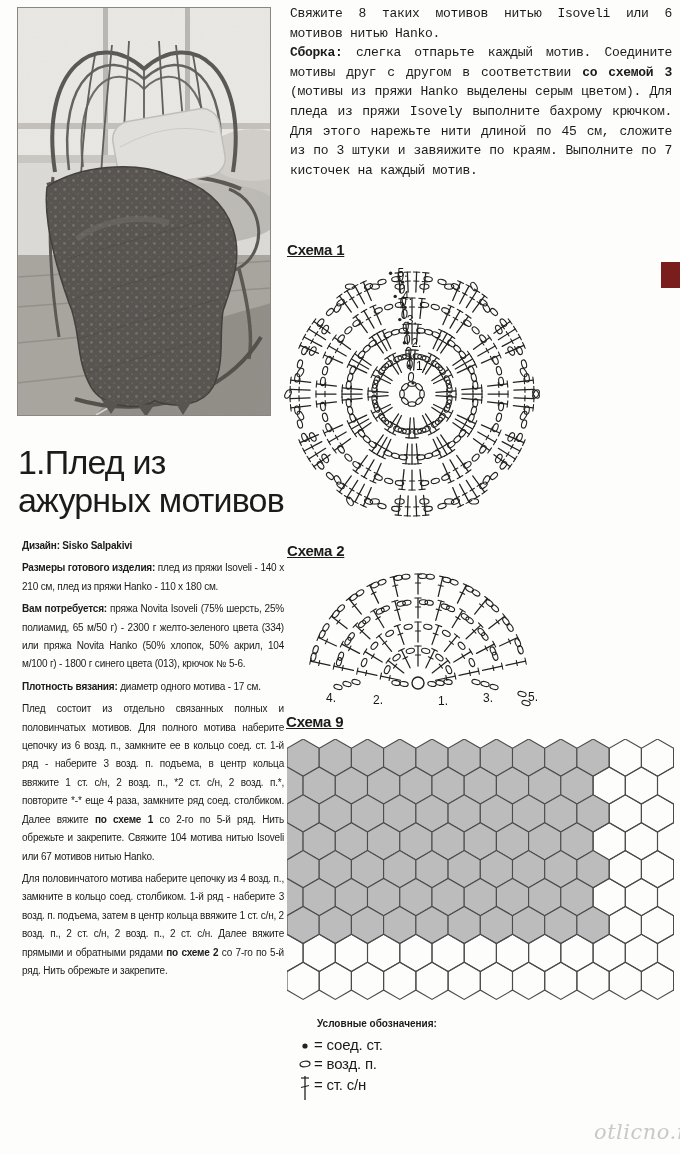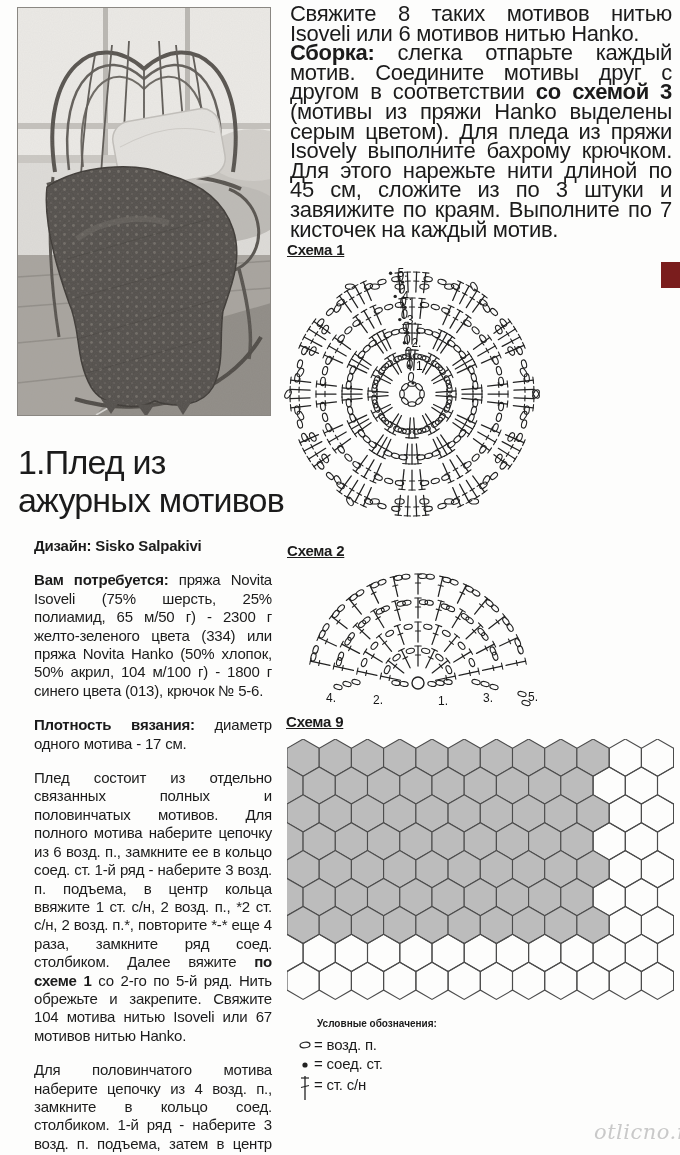--- a/index.html
+++ b/index.html
@@ -1,21 +1,21 @@
 <!DOCTYPE html>
 <html><head>
 <meta charset="utf-8">
 <style>
   html,body{margin:0;padding:0;background:#ffffff;}
   .page{position:relative;width:680px;height:1155px;background:#fdfdfc;overflow:hidden;
         font-family:"Liberation Sans","DejaVu Sans",sans-serif;color:#1b1b1b;}
   .abs{position:absolute;}
   .b{font-weight:bold;}
-  .rt{font-size:22px;line-height:19.6px;text-align:justify;margin:0;letter-spacing:-0.3px;}
-  .lt{font-size:15px;line-height:18.4px;text-align:justify;margin:16px;letter-spacing:-0.2px;}
+  .rt{font-size:13px;line-height:19.6px;text-align:justify;margin:0;letter-spacing:-0.3px;font-family:Liberation Mono, monospace;}
+  .lt{font-size:10px;line-height:18.4px;text-align:justify;margin:4px;letter-spacing:-0.2px;}
   .title{font-size:34px;line-height:38px;font-weight:400;letter-spacing:-0.8px;margin:16px 0 18px 0;}
   .slabel{font-weight:bold;font-size:15px;letter-spacing:-0.2px;text-decoration:underline;}
   .legend-title{font-weight:bold;font-size:10px;margin:0 0 7px 21px;}
   .legend-row{display:flex;align-items:center;margin-bottom:2px;}
   .legend-sym{width:18px;display:flex;justify-content:center;align-items:center;}
   .legend-text{font-size:15px;letter-spacing:-0.2px;}
   .red-marker{background:#7a1d1d;}
   .watermark{font-family:"DejaVu Serif","Liberation Serif",serif;font-style:italic;
              font-size:21px;color:#c9c9c9;letter-spacing:0.5px;}
   svg text{font-family:"Liberation Sans","DejaVu Sans",sans-serif;}
@@ -754,20 +754,21 @@
       <circle cx="116.8" cy="65.6" r="1.7" fill="#222222"></circle>
       <text x="119.2" y="46.400000000000006" fill="#161616" font-size="12">4.</text>
       <circle cx="112.2" cy="42.400000000000006" r="1.7" fill="#222222"></circle>
       <text x="114.6" y="23.200000000000003" fill="#161616" font-size="12">5.</text>
       <circle cx="107.6" cy="19.200000000000003" r="1.7" fill="#222222"></circle>
     </svg>
 
   <div class="abs" style="left:18px;top:427px;width:270px;">
     <h1 class="title">1.Плед из ажурных мотивов</h1>
     <p class="lt"><span class="b">Дизайн: Sisko Salpakivi</span></p>
+    <p class="lt"><span class="b">Размеры готового изделия:</span><span> плед из пряжи Isoveli - 140 х 210 см, плед из пряжи Hanko - 110 х 180 см.</span></p>
     <p class="lt"><span class="b">Вам потребуется:</span><span> пряжа Novita Isoveli (75% шерсть, 25% полиамид, 65 м/50 г) - 2300 г желто-зеленого цвета (334) или пряжа Novita Hanko (50% хлопок, 50% акрил, 104 м/100 г) - 1800 г синего цвета (013), крючок № 5-6.</span></p>
     <p class="lt"><span class="b">Плотность вязания:</span><span> диаметр одного мотива - 17 см.</span></p>
     <p class="lt"><span>Плед состоит из отдельно связанных полных и половинчатых мотивов. Для полного мотива наберите цепочку из 6 возд. п., замкните ее в кольцо соед. ст. 1-й ряд - наберите 3 возд. п. подъема, в центр кольца ввяжите 1 ст. с/н, 2 возд. п., *2 ст. с/н, 2 возд. п.*, повторите *-* еще 4 раза, замкните ряд соед. столбиком. Далее вяжите </span><span class="b">по схеме 1</span><span> со 2-го по 5-й ряд. Нить обрежьте и закрепите. Свяжите 104 мотива нитью Isoveli или 67 мотивов нитью Hanko.</span></p>
     <p class="lt"><span>Для половинчатого мотива наберите цепочку из 4 возд. п., замкните в кольцо соед. столбиком. 1-й ряд - наберите 3 возд. п. подъема, затем в центр кольца ввяжите 1 ст. с/н, 2 возд. п., 2 ст. с/н, 2 возд. п., 2 ст. с/н. Далее вяжите прямыми и обратными рядами </span><span class="b">по схеме 2</span><span> со 7-го по 5-й ряд. Нить обрежьте и закрепите.</span></p>
   </div>
 
   <div class="abs slabel" style="left:287px;top:542px;">Схема 2</div>
   <svg class="abs" style="left:284px;top:556px;" width="276" height="152" viewBox="0 0 276 152" id="s2svg">
       <circle cx="134" cy="127" r="6" fill="none" stroke="#222222" stroke-width="1.4"></circle>
       <ellipse cx="120" cy="128" rx="4.2" ry="2.4" fill="none" stroke="#222222" stroke-width="1.1" transform="rotate(8 120 128)"></ellipse>
@@ -1086,33 +1087,33 @@
       <path d="M322.2,232.5L306.1,223.2L289.9,232.5L289.9,251.1L306.1,260.4L322.2,251.1Z" fill="none" stroke="#4c4c4c" stroke-width="1.1"></path>
       <path d="M354.4,232.5L338.3,223.2L322.2,232.5L322.2,251.1L338.3,260.4L354.4,251.1Z" fill="none" stroke="#4c4c4c" stroke-width="1.1"></path>
       <path d="M386.6,232.5L370.5,223.2L354.4,232.5L354.4,251.1L370.5,260.4L386.6,251.1Z" fill="none" stroke="#4c4c4c" stroke-width="1.1"></path>
       <path d="M418.8,232.5L402.7,223.2L386.6,232.5L386.6,251.1L402.7,260.4L418.8,251.1Z" fill="none" stroke="#4c4c4c" stroke-width="1.1"></path>
     </svg>
 
   <div class="abs" style="left:296px;top:1018px;width:220px;">
     <div class="legend-title">Условные обозначения:</div>
     <div class="legend-row">
       <span class="legend-sym">
+        <svg width="12" height="12">
+            <circle cx="6" cy="7" r="2.6" fill="#222"></circle>
+          </svg>
+      </span>
+      <span class="legend-text">= соед. ст.</span>
+    </div>
+    <div class="legend-row">
+      <span class="legend-sym">
         <svg width="14" height="12">
             <ellipse cx="7" cy="6" rx="5" ry="2.8" fill="none" stroke="#222" stroke-width="1.2" transform="rotate(-8 7 6)"></ellipse>
           </svg>
       </span>
       <span class="legend-text">= возд. п.</span>
-    </div>
-    <div class="legend-row">
-      <span class="legend-sym">
-        <svg width="12" height="12">
-            <circle cx="6" cy="7" r="2.6" fill="#222"></circle>
-          </svg>
-      </span>
-      <span class="legend-text">= соед. ст.</span>
     </div>
     <div class="legend-row" style="align-items:flex-start;text-align:center;">
       <span class="legend-sym">
         <svg width="14" height="28">
           <line x1="7" y1="2" x2="7" y2="26" stroke="#222" stroke-width="1.3"></line>
           <line x1="3" y1="4" x2="11" y2="4" stroke="#222" stroke-width="1.2"></line>
           <line x1="3" y1="13.5" x2="11" y2="11.5" stroke="#222" stroke-width="1.2"></line>
         </svg>
       </span>
       <span class="legend-text" style="margin-top:2px;">= ст. с/н</span>

